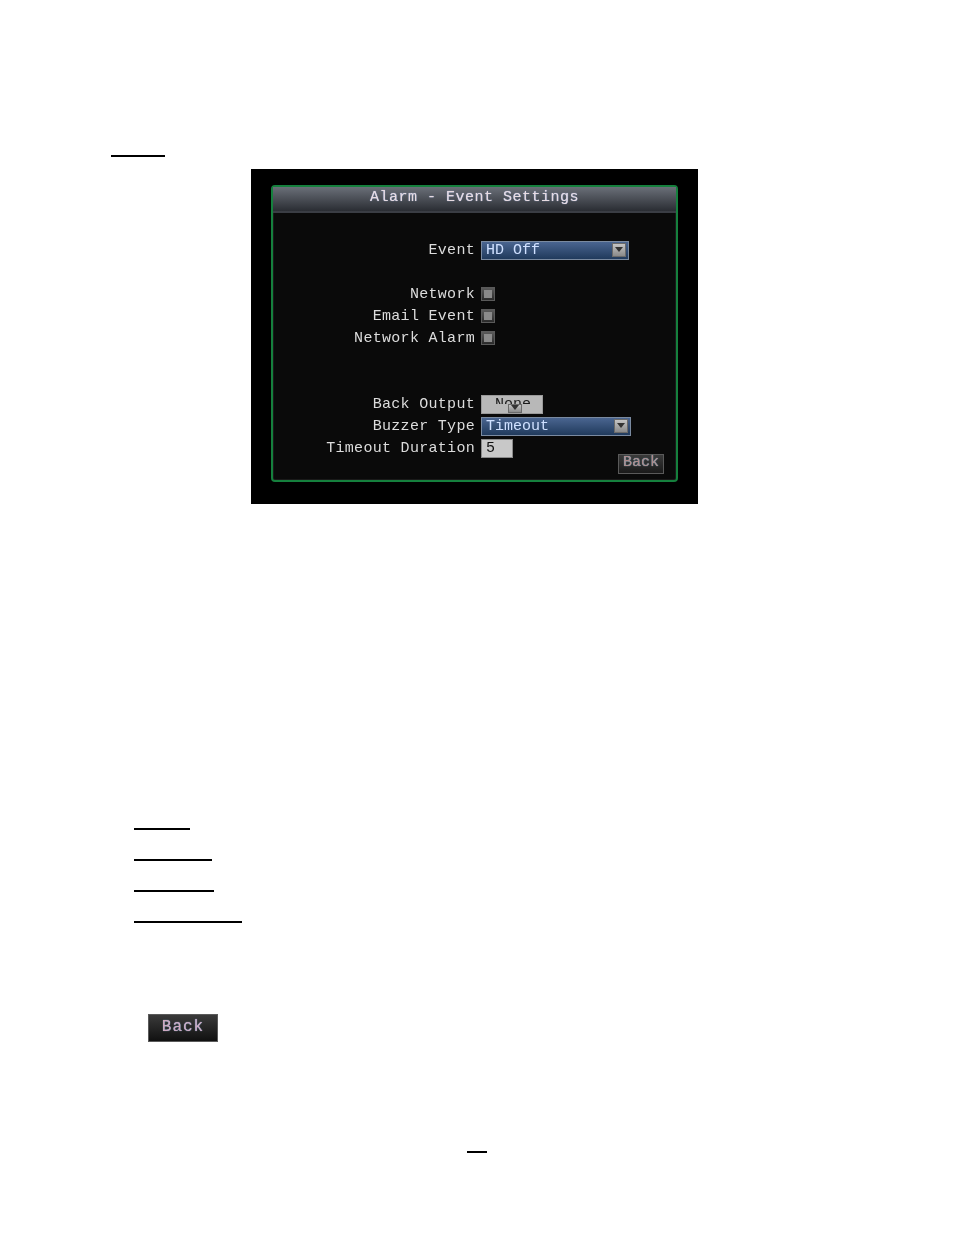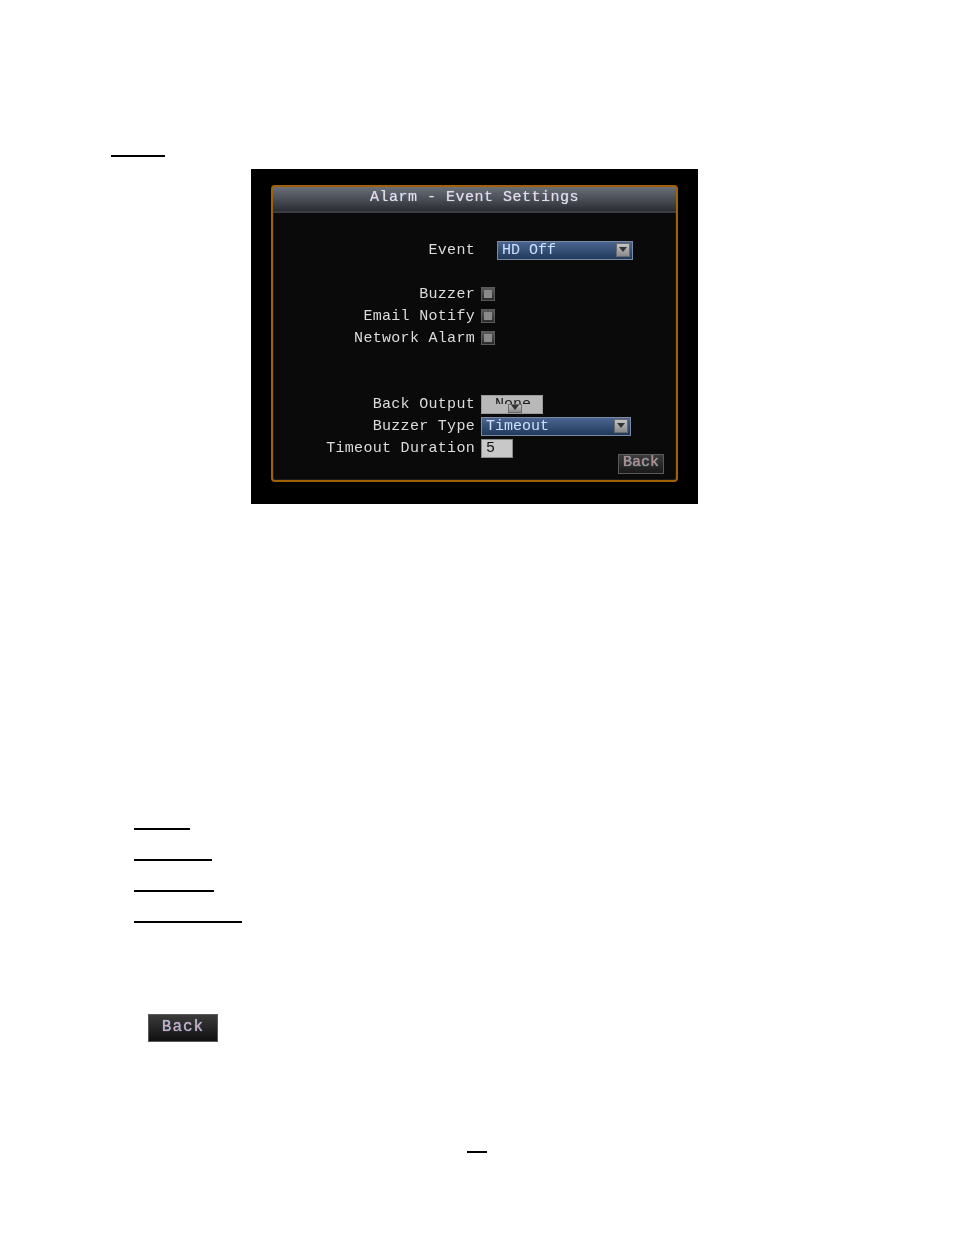--- a/index.html
+++ b/index.html
@@ -37,21 +37,21 @@
     width: 447px;
     height: 335px;
     background: #000000;
   }
   .dialog-frame {
     position: absolute;
     left: 20px;
     top: 16px;
     right: 20px;
     bottom: 22px;
-    border: 2px solid #a16207;
+    border: 2px solid #15803d;
     border-radius: 4px;
     box-shadow: inset 0 0 0 1px #1a1a1a;
     background: #0a0a0a;
   }
   .dialog-titlebar {
     position: absolute;
     left: 0;
     right: 0;
     top: 0;
     height: 24px;
@@ -124,21 +124,21 @@
     margin-left: 4px;
     background: linear-gradient(#c4c4c4, #8a8a8a);
     border: 1px solid #6a6a6a;
     box-sizing: border-box;
     display: flex;
     align-items: center;
     justify-content: center;
   }
   .dropdown .dd-btn svg { display:block; }
 
-  .dd-event { width: 136px; margin-left: 16px; }
+  .dd-event { width: 148px; }
   .dd-none  { width: 62px; flex-direction: column; }
   .dd-type  { width: 150px; }
 
   .checkbox {
     width: 14px;
     height: 14px;
     border: 1px solid #5a5a5a;
     background: linear-gradient(#5a5a5a, #2a2a2a);
     box-sizing: border-box;
   }
@@ -248,28 +248,28 @@
                     <path d="M0 0 L8 0 L4 5 Z" fill="#333"></path>
                   </svg>
               </span>
             </div>
           </div>
         </div>
 
         <div class="gap-big"></div>
 
         <div class="form-row">
-          <div class="form-label">Buzzer</div>
+          <div class="form-label">Network</div>
           <div class="form-control-area">
             <div class="checkbox"></div>
           </div>
         </div>
 
         <div class="form-row">
-          <div class="form-label">Email Notify</div>
+          <div class="form-label">Email Event</div>
           <div class="form-control-area">
             <div class="checkbox"></div>
           </div>
         </div>
 
         <div class="form-row">
           <div class="form-label">Network Alarm</div>
           <div class="form-control-area">
             <div class="checkbox"></div>
           </div>

